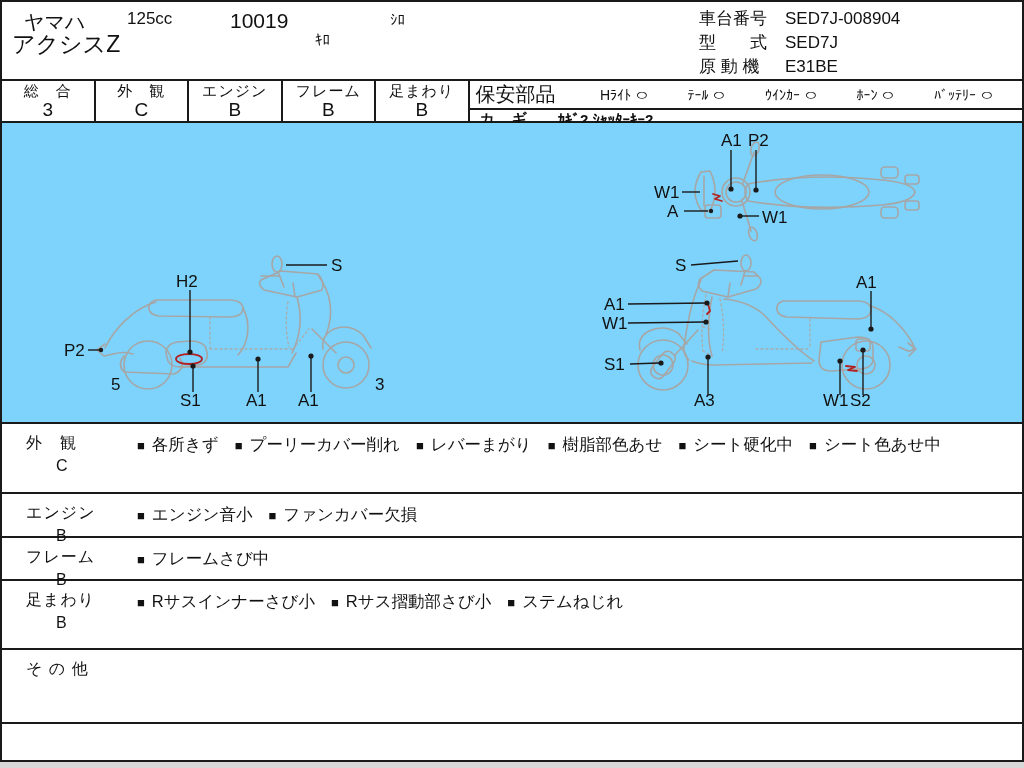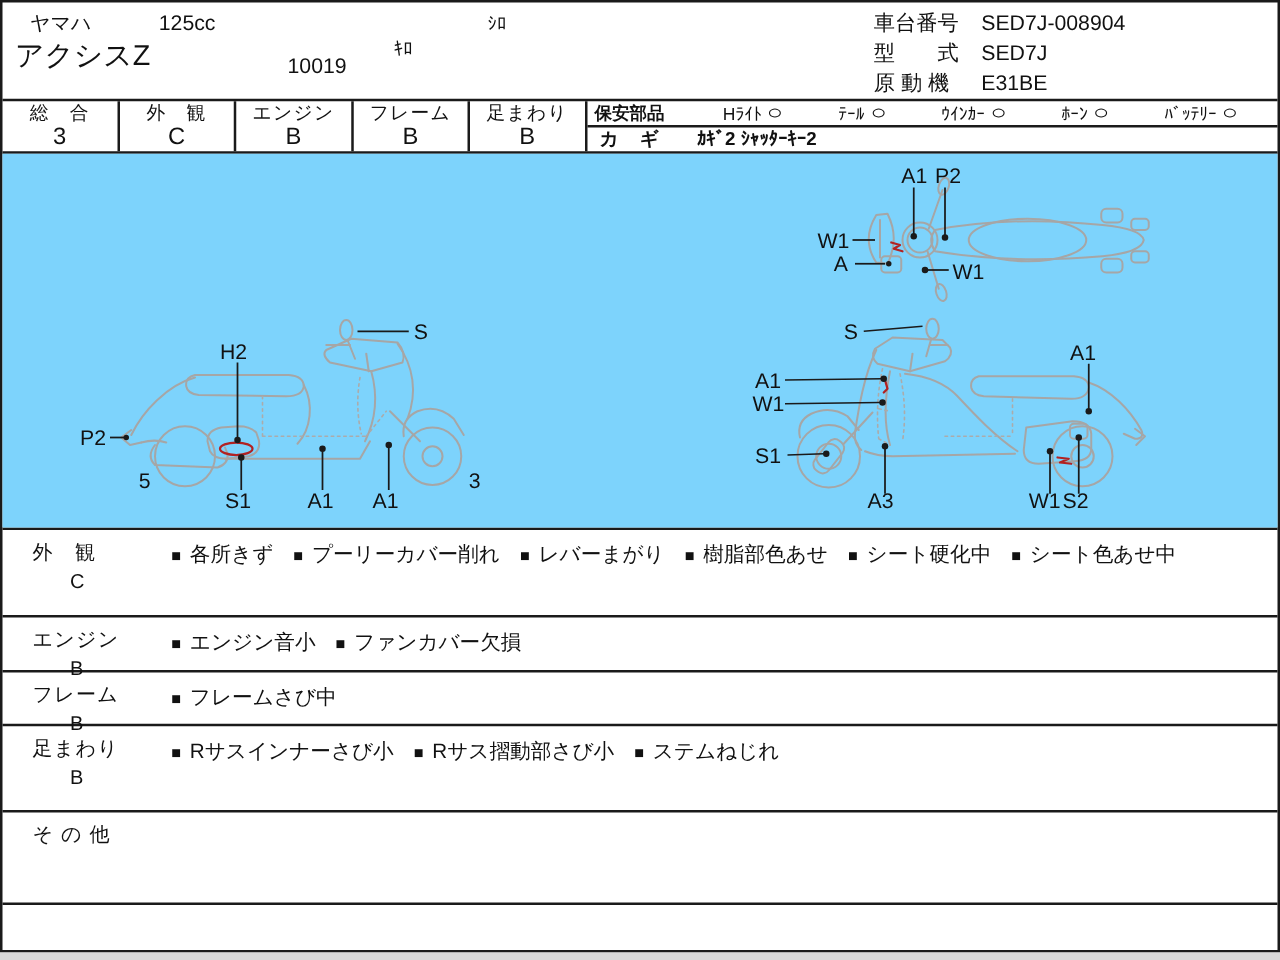--- a/index.html
+++ b/index.html
@@ -3,40 +3,40 @@
 <meta charset="utf-8">
 <style>
   html,body{margin:0;padding:0;background:#d9d9d9;font-family:"Liberation Sans","DejaVu Sans",sans-serif;color:#111;}
   .sheet{position:relative;width:1024px;height:768px;background:#fff;overflow:hidden;}
   .paper{height:762px;border:2px solid #1a1a1a;box-sizing:border-box;background:#fff;}
   .bottom-strip{height:6px;background:#d8d8d8;}
 
   
   .hdr{position:relative;height:77px;}
   .hdr span,.hdr div{position:absolute;white-space:nowrap;}
-  .hdr-maker{left:22px;top:7px;font-size:16px;}
+  .hdr-maker{left:22px;top:7px;font-size:20px;}
   .hdr-disp{left:125px;top:7px;font-size:17px;}
-  .hdr-mileage{left:228px;top:7px;font-size:17px;margin-top:34px;}
+  .hdr-mileage{left:228px;top:7px;font-size:21px;}
   .hdr-mileage-unit{left:313px;top:9px;font-size:15px;margin-top:20px;}
   .hdr-color{left:388px;top:9px;font-size:15px;}
   .hdr-model{left:10px;top:27px;font-size:23px;}
   .hdr-fields{left:697px;top:5px;font-size:17px;line-height:24px;position:absolute;}
   .hdr-field{position:static !important;}
   .hdr-field .flabel{position:static;display:inline-block;min-width:86px;}
   .hdr-field .fvalue{position:static;}
 
   
   .ratings-row{height:44px;border-top:2px solid #1a1a1a;border-bottom:2px solid #1a1a1a;box-sizing:border-box;display:flex;}
   .ratings{display:flex;}
   .rating-cell{width:93.5px;box-sizing:border-box;border-right:2px solid #1a1a1a;display:flex;flex-direction:column;align-items:center;justify-content:center;}
   .rating-label{font-size:15px;letter-spacing:1px;line-height:18px;}
   .rating-grade{font-size:19px;line-height:20px;}
   .safety-box{flex:1;display:flex;flex-direction:column;}
   .safety-row1{flex:1.15;display:flex;align-items:center;border-bottom:2px solid #1a1a1a;padding:0 10px 0 6px;}
-  .safety-title{font-size:14px;white-space:nowrap;margin-right:24px;font-weight:bold;}
+  .safety-title{font-size:20px;white-space:nowrap;margin-right:24px;}
   .safety-items{flex:1;display:flex;justify-content:space-around;align-items:flex-start;}
   .safety-item{display:inline-flex;align-items:center;gap:6px;font-size:14px;white-space:nowrap;}
   .safety-circle{display:inline-block;font-size:16px;font-weight:bold;transform:scaleX(1.35);line-height:1;}
   .safety-row2{flex:1;display:flex;align-items:center;padding:0 10px;font-size:15px;font-weight:bold;}
   .key-label{min-width:64px;letter-spacing:1px;}
   .key-value{margin-left:14px;}
 
   
   .diagram-area{position:relative;height:299px;background:#7dd3fc;}
   .diagram-area svg{position:absolute;overflow:visible;}

